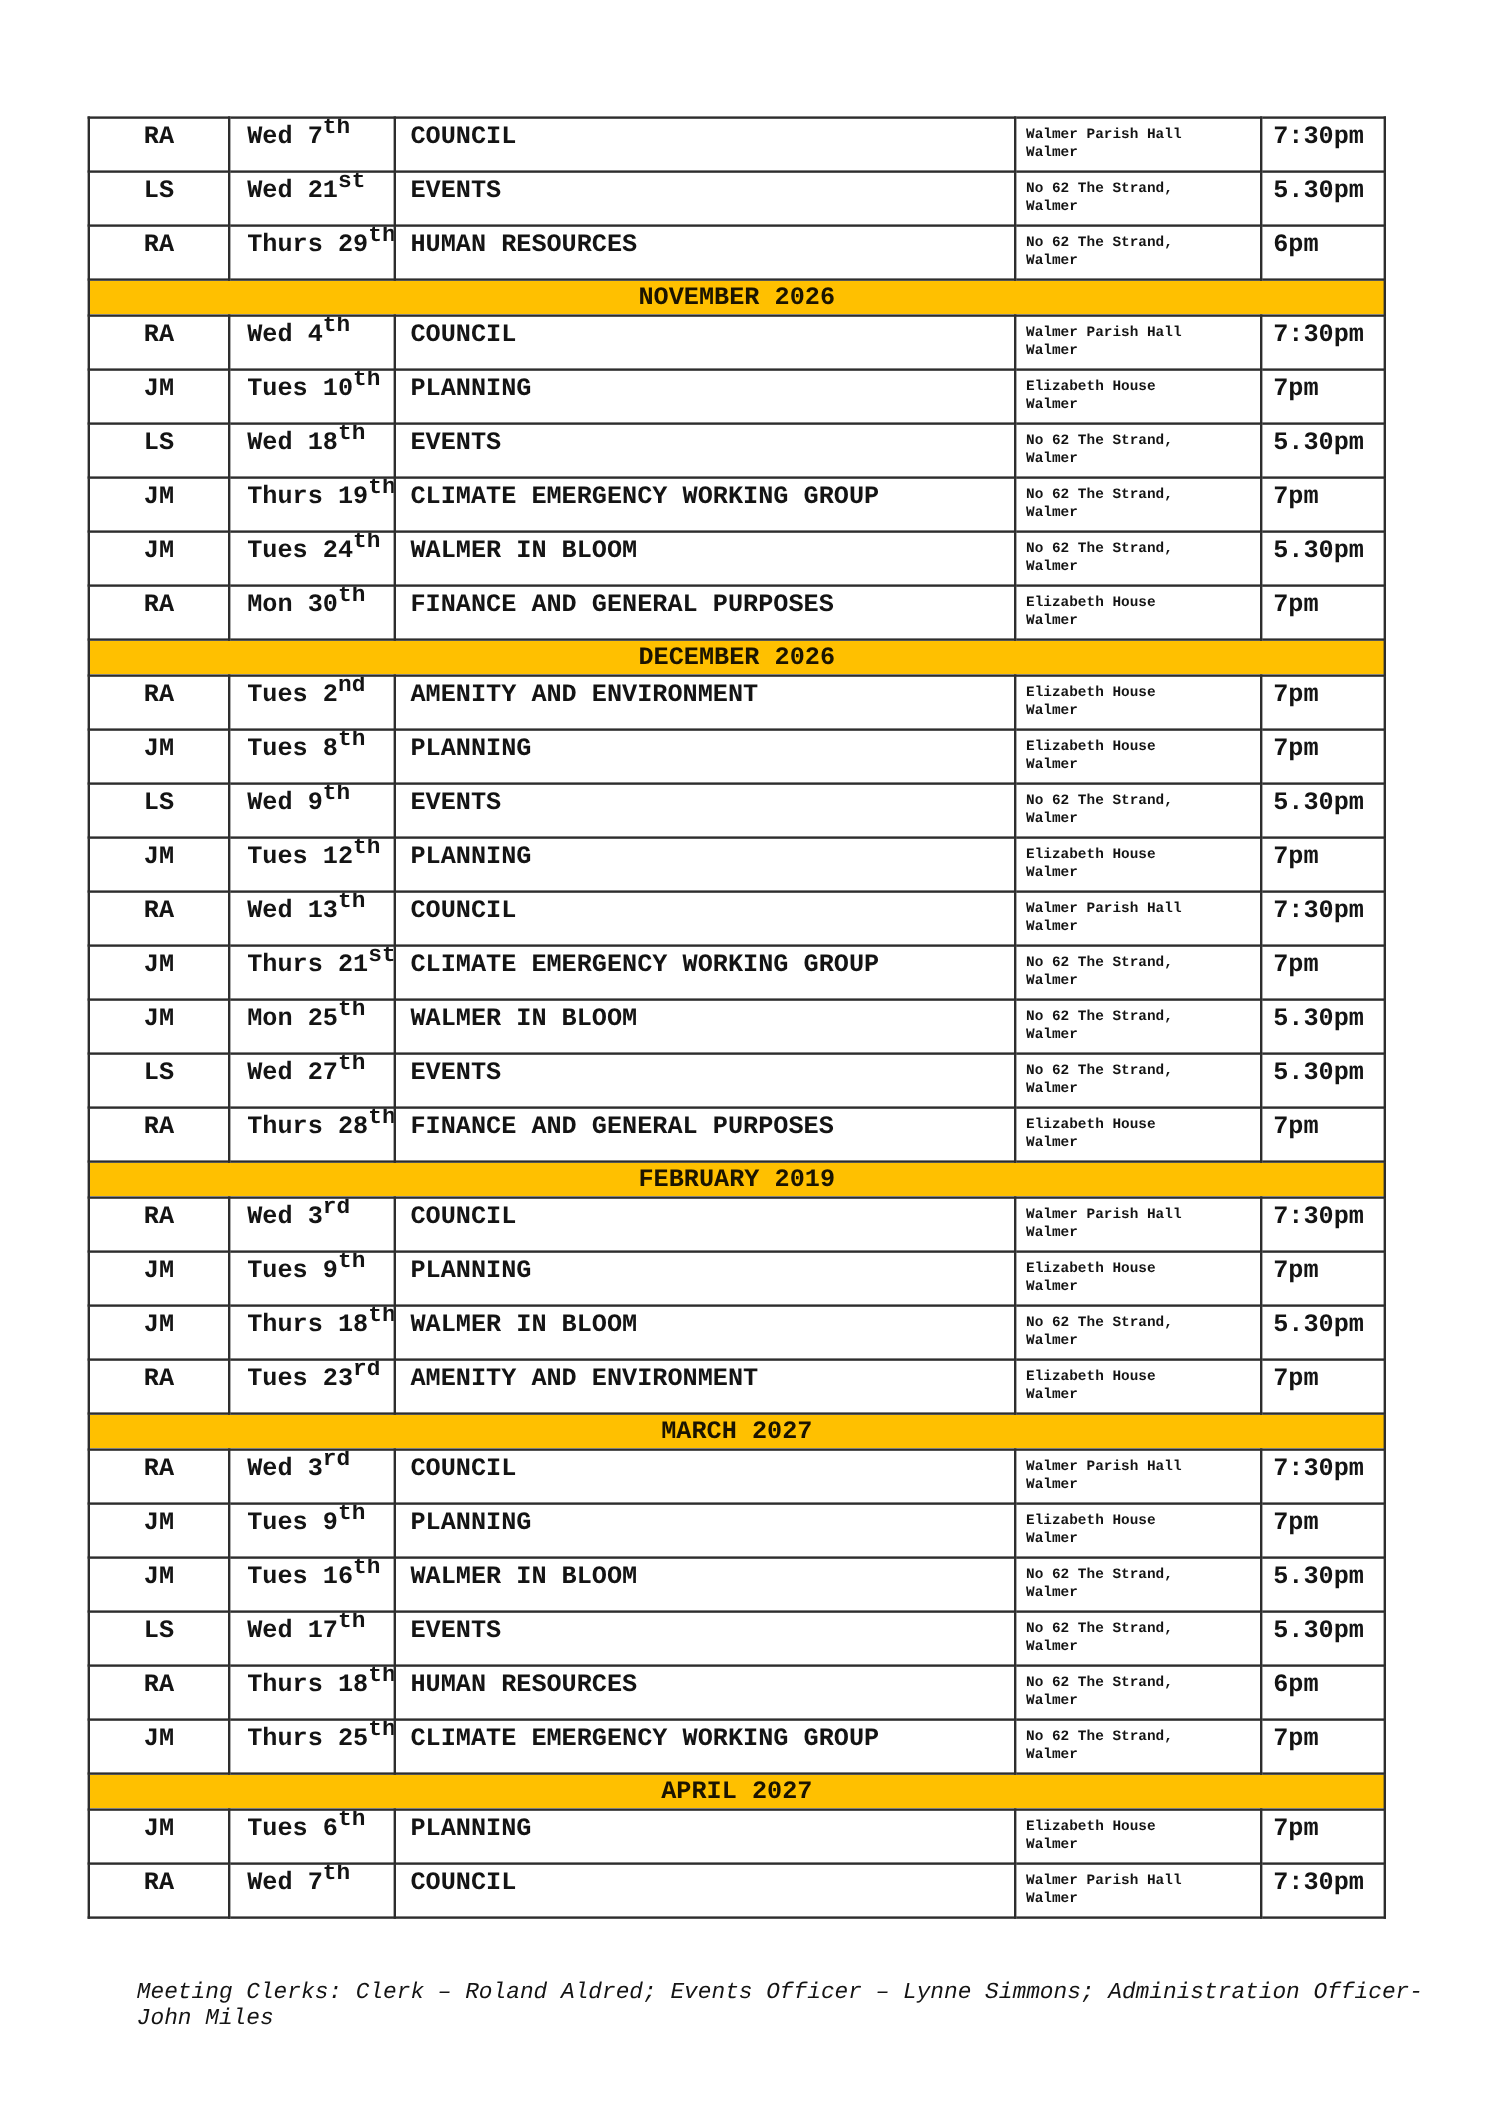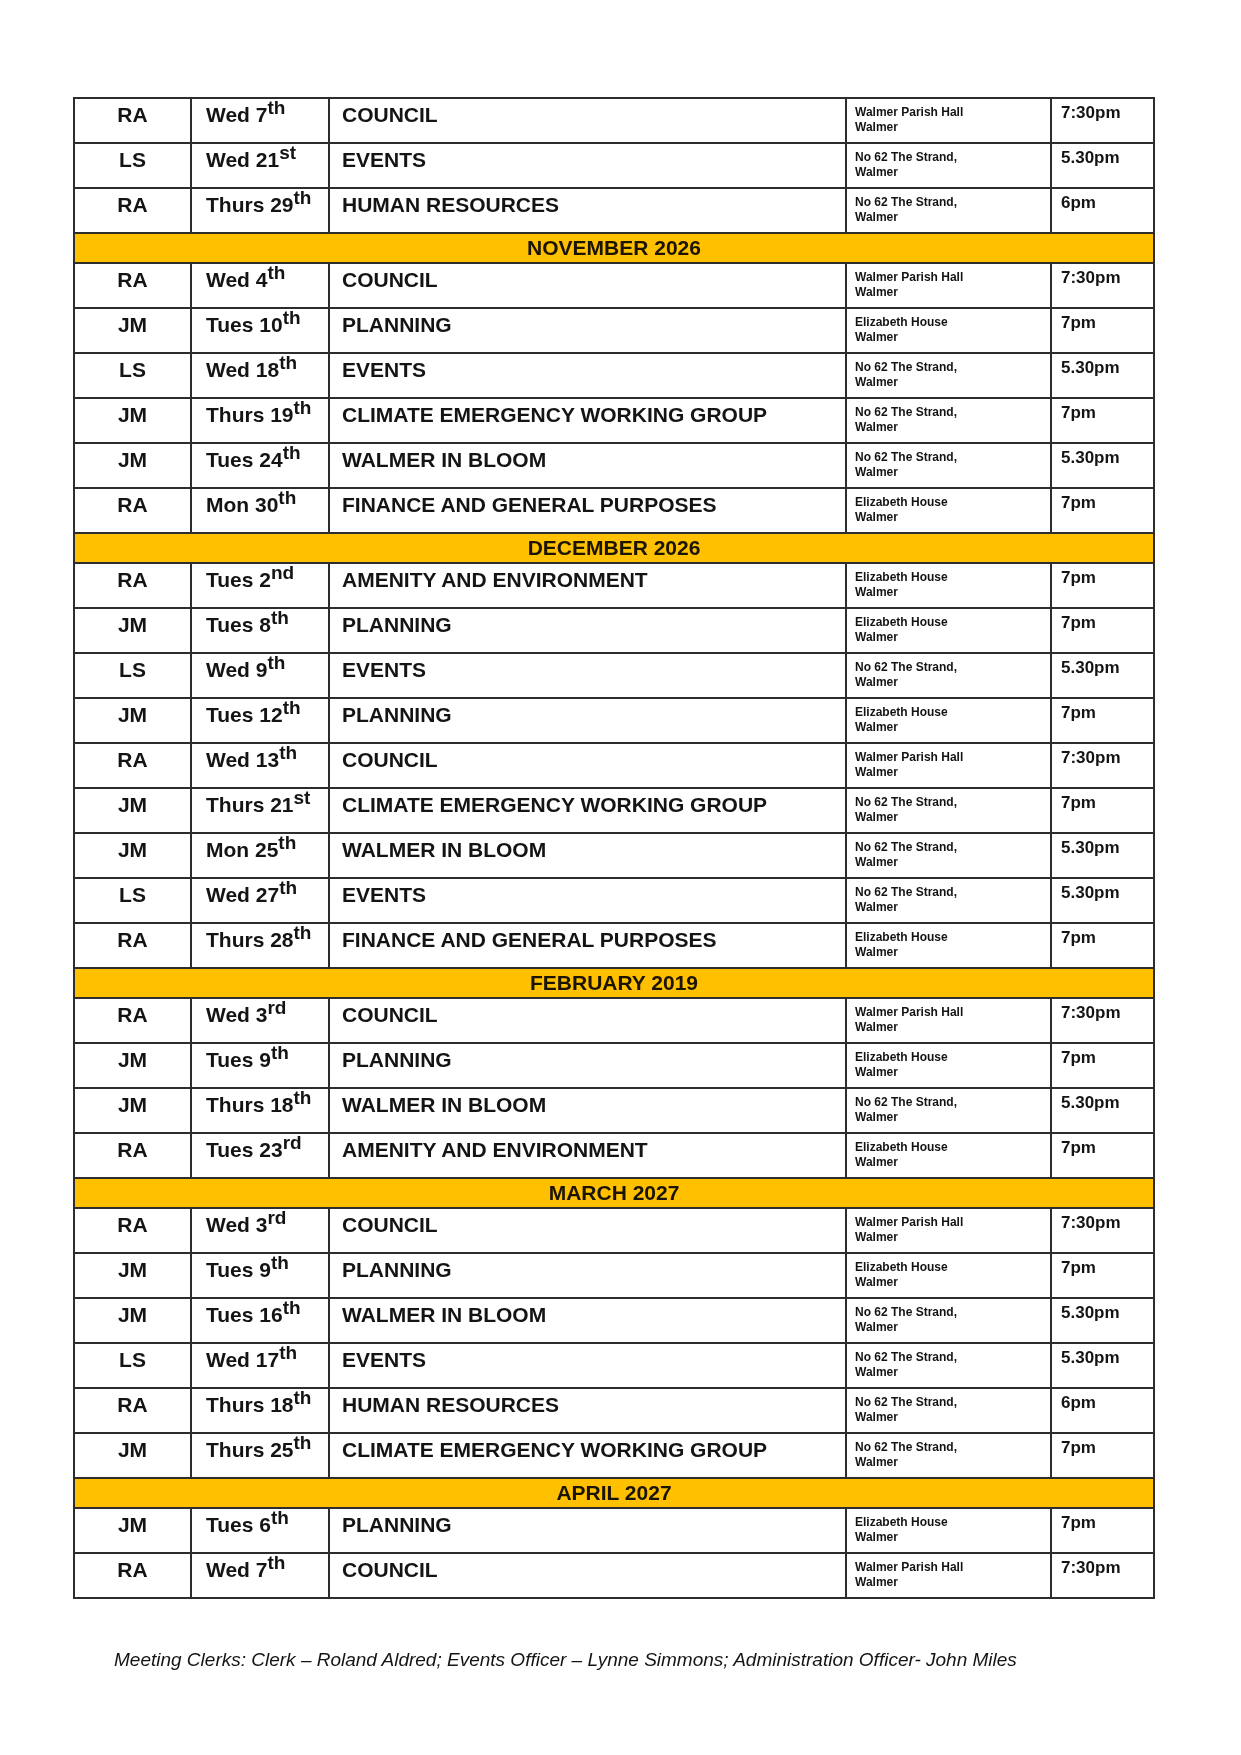--- a/index.html
+++ b/index.html
@@ -5,21 +5,21 @@
   html, body {
     margin: 0;
     padding: 0;
     background: #ffffff;
   }
   .page {
     position: relative;
     width: 1241px;
     height: 1714px;
     background: #ffffff;
-    font-family: Liberation Sans, sans-serif;
+    font-family: Liberation Mono, monospace;
     color: var(--text, #141414);
     overflow: hidden;
   }
   table.schedule {
     position: absolute;
     left: 73px;
     top: 97px;
     width: 1080px;
     border-collapse: collapse;
     table-layout: fixed;
@@ -57,21 +57,21 @@
   }
   td.location {
     font-weight: bold;
     font-size: 12px;
     line-height: 1.24;
     padding: 6px 4px 0 8px;
     margin-left: 20px;
   }
   td.time {
     font-weight: bold;
-    font-size: 17px;
+    font-size: 21px;
     padding: 4px 6px 0 9px;
     white-space: nowrap;
   }
   tr.month-row td {
     height: 28px;
     background: var(--band, #FFC000);
     text-align: center;
     vertical-align: middle;
     font-weight: bold;
     font-size: 21px;

